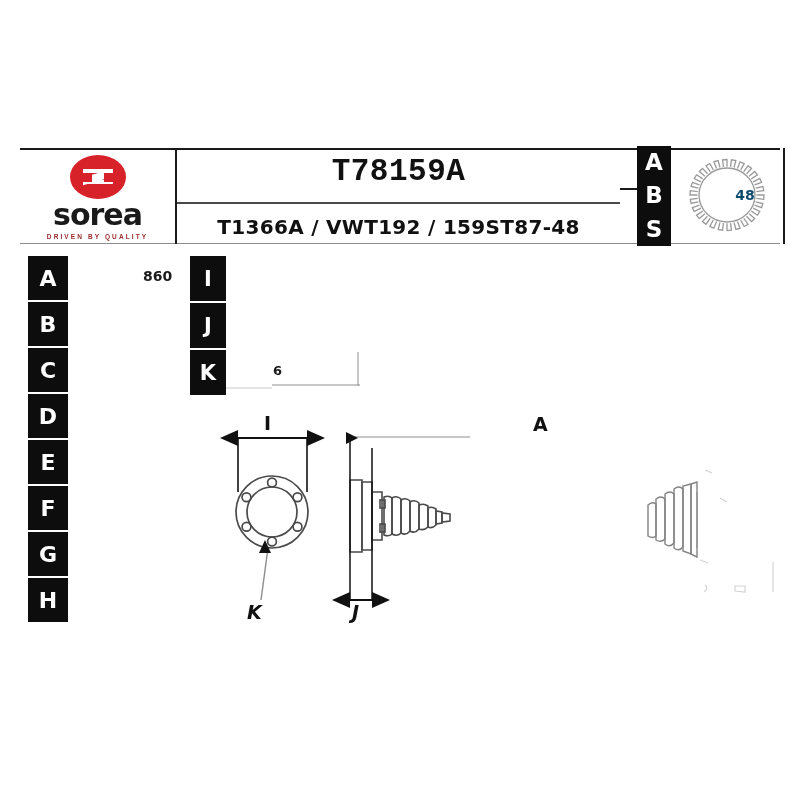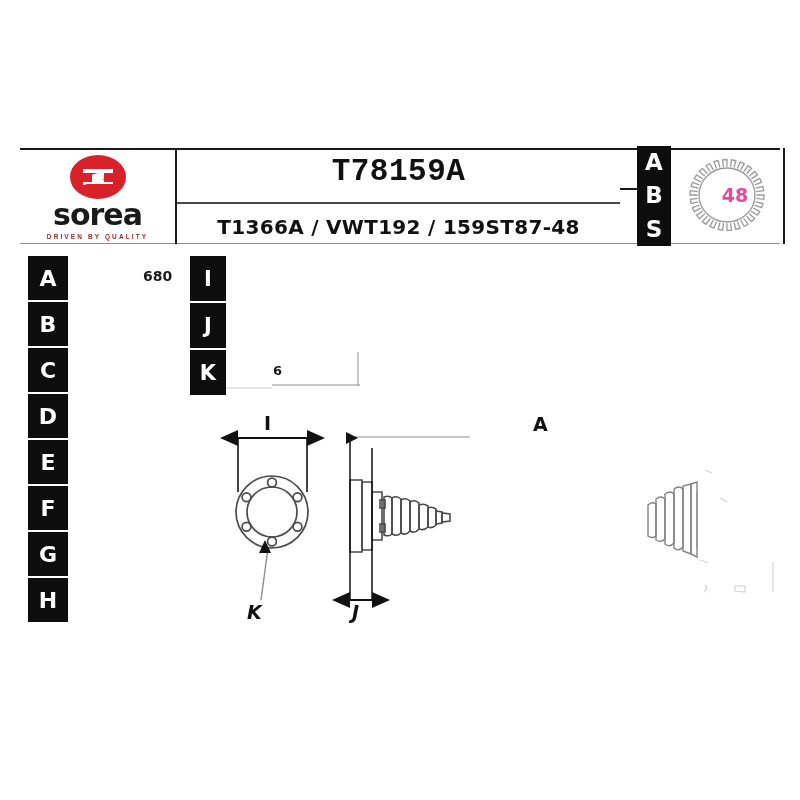--- a/index.html
+++ b/index.html
@@ -169,29 +169,29 @@
     font-size: 23px;
     line-height: 1;
   }
   .abs-ring {
     position: absolute;
     left: 62px; top: 6px;
     width: 90px; height: 86px;
   }
   .abs-count {
     position: absolute;
-    left: 70px; top: 6px;
+    left: 80px; top: 6px;
     width: 90px; height: 86px;
     display: flex;
     align-items: center;
     justify-content: center;
     font-family: "DejaVu Sans", sans-serif;
     font-weight: bold;
-    font-size: 19px;
-    color: #ec4899;
+    font-size: 14px;
+    color: #0c4a6e;
   }
   .abs-tick-left {
     position: absolute;
     left: 0px; top: 42px;
     width: 18px; height: 2px;
     background: #1a1a1a;
   }
   .abs-tick-right {
     position: absolute;
     left: 163px; top: 2px;
@@ -360,21 +360,21 @@
     <div class="letter-box">G</div>
     <div class="letter-box">H</div>
   </div>
 
   <div class="col-mid">
     <div class="letter-box-sm">I</div>
     <div class="letter-box-sm">J</div>
     <div class="letter-box-sm">K</div>
   </div>
 
-  <div class="note-540">680</div>
+  <div class="note-540">860</div>
   <div class="note-6">6</div>
 
   <svg class="draw-layer" viewBox="0 0 800 800">
     <defs>
       <marker id="arrL" markerWidth="10" markerHeight="8" refX="9" refY="4" orient="auto">
         <path d="M9,0 L9,8 L0,4 z" fill="#111"></path>
       </marker>
       <marker id="arrR" markerWidth="10" markerHeight="8" refX="1" refY="4" orient="auto">
         <path d="M1,0 L1,8 L10,4 z" fill="#111"></path>
       </marker>

